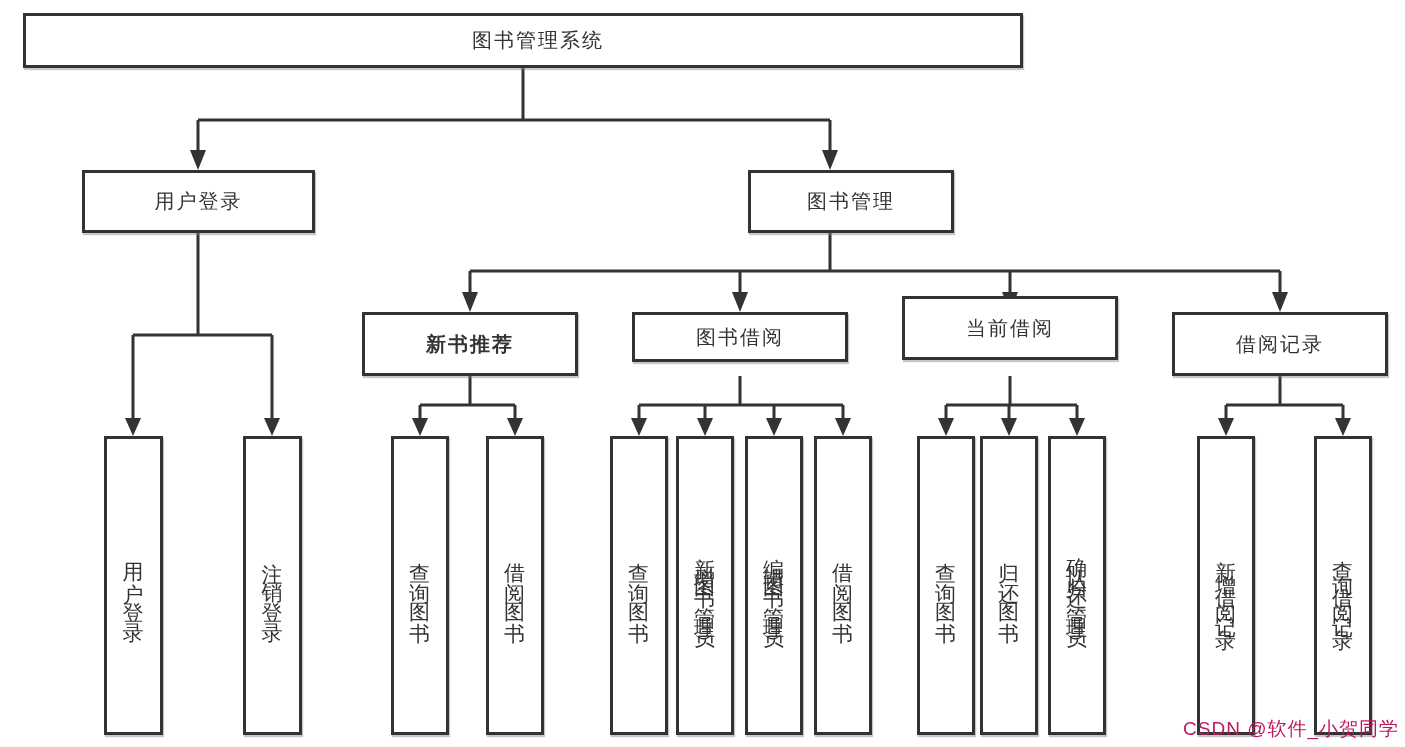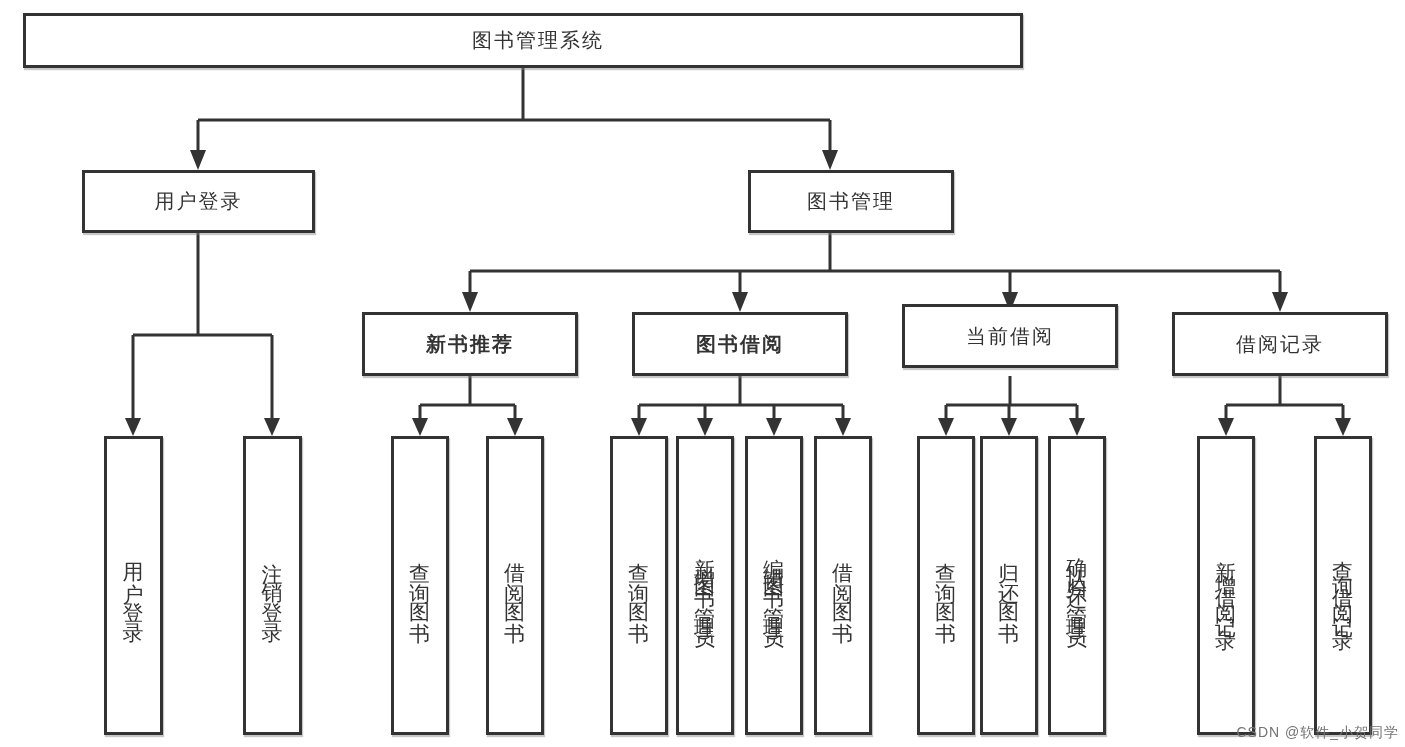--- a/index.html
+++ b/index.html
@@ -39,22 +39,22 @@
     line-height: 1;
     white-space: nowrap;
   }
   .sp4 { letter-spacing: 20px; }
   .sp6 { letter-spacing: 14px; }
   .sp8 { letter-spacing: 10px; }
   .watermark {
     position: absolute;
     right: 6px;
     bottom: 5px;
-    font-size: 14px;
-    color: #737373;
+    font-size: 19px;
+    color: #be185d;
     letter-spacing: 1px;
     white-space: nowrap;
   }
 </style>
 </head>
 <body>
 
 <div class="canvas">
 
   <svg class="connectors" viewBox="0 0 1405 747" xmlns="http://www.w3.org/2000/svg" aria-hidden="true">
@@ -128,24 +128,24 @@
   <div class="box" style="left:82px; top:170px; width:233px; height:63px;">
     <span class="hlabel">用户登录</span>
   </div>
   <div class="box" style="left:712px; top:170px; width:206px; height:63px;margin-left:36px;">
     <span class="hlabel">图书管理</span>
   </div>
 
   <div class="box" style="left:362px; top:312px; width:216px; height:64px;font-weight:bold;">
     <span class="hlabel">新书推荐</span>
   </div>
-  <div class="box" style="left:632px; top:312px; width:216px; height:64px;font-weight:bold;">
+  <div class="box" style="left:632px; top:312px; width:216px; height:50px;">
     <span class="hlabel">图书借阅</span>
   </div>
-  <div class="box" style="left:902px; top:304px; width:216px; height:64px;">
+  <div class="box" style="left:902px; top:296px; width:216px; height:64px;">
     <span class="hlabel">当前借阅</span>
   </div>
   <div class="box" style="left:1172px; top:312px; width:216px; height:64px;justify-content:center;">
     <span class="hlabel">借阅记录</span>
   </div>
 
   <div class="box" style="left:104px; top:436px; width:59px; height:299px;">
     <span class="vlabel sp4">用户登录</span>
   </div>
   <div class="box" style="left:243px; top:436px; width:59px; height:299px;">

